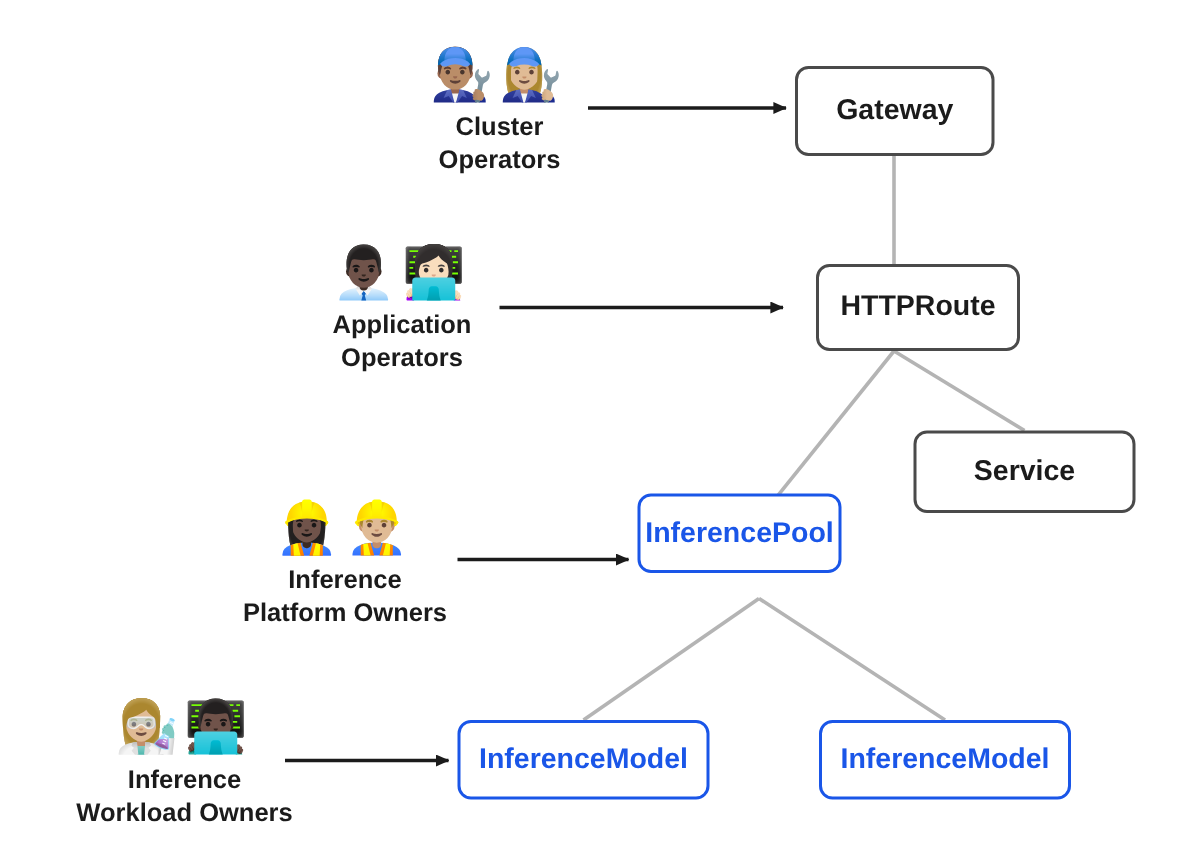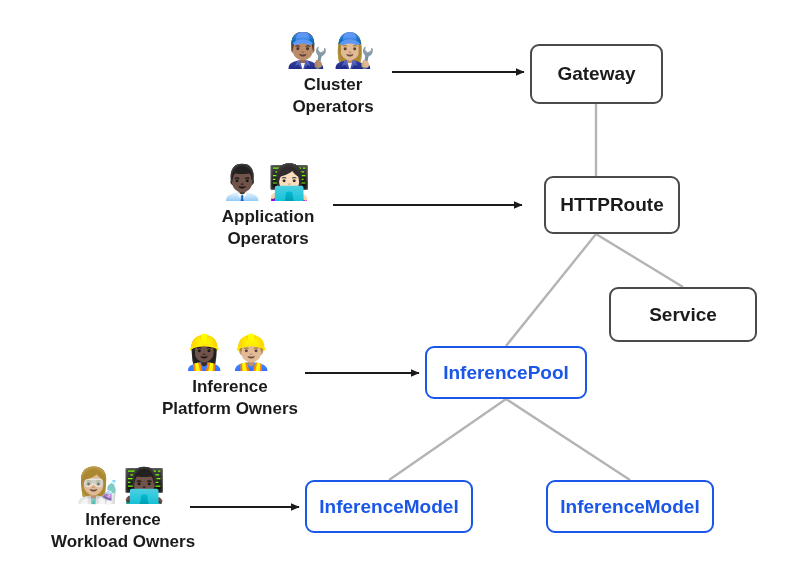--- a/index.html
+++ b/index.html
@@ -114,21 +114,21 @@
   </div>
 
   <div class="node core" style="left:528px; top:176px; width:136px; height:58px;margin-left:16px;">
     <span>HTTPRoute</span>
   </div>
 
   <div class="node core" style="left:609px; top:287px; width:148px; height:55px;">
     <span>Service</span>
   </div>
 
-  <div class="node ext" style="left:425px; top:346px; width:162px; height:53px;">
+  <div class="node ext" style="left:425px; top:329px; width:136px; height:53px;">
     <span>InferencePool</span>
   </div>
 
   <div class="node ext" style="left:305px; top:480px; width:168px; height:53px;">
     <span>InferenceModel</span>
   </div>
 
   <div class="node ext" style="left:546px; top:480px; width:168px; height:53px;">
     <span>InferenceModel</span>
   </div>

